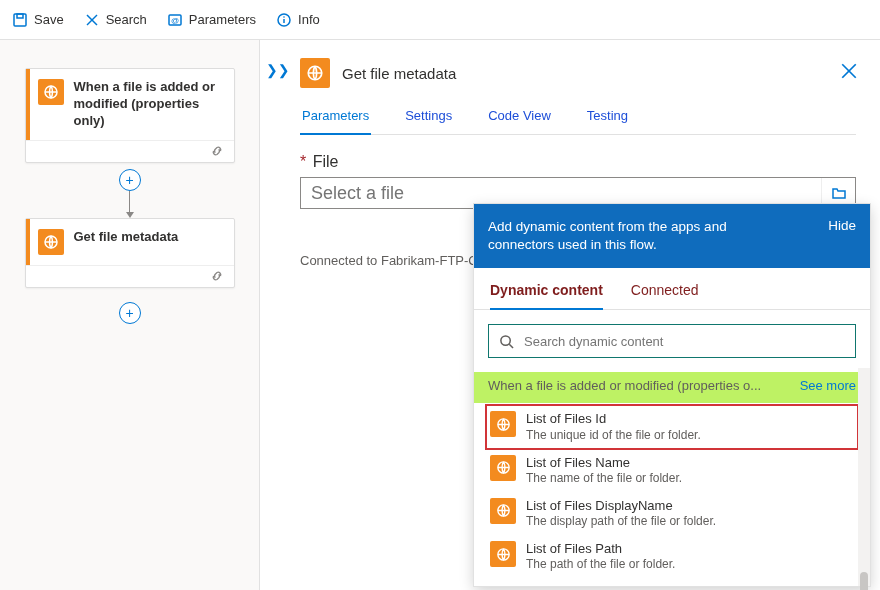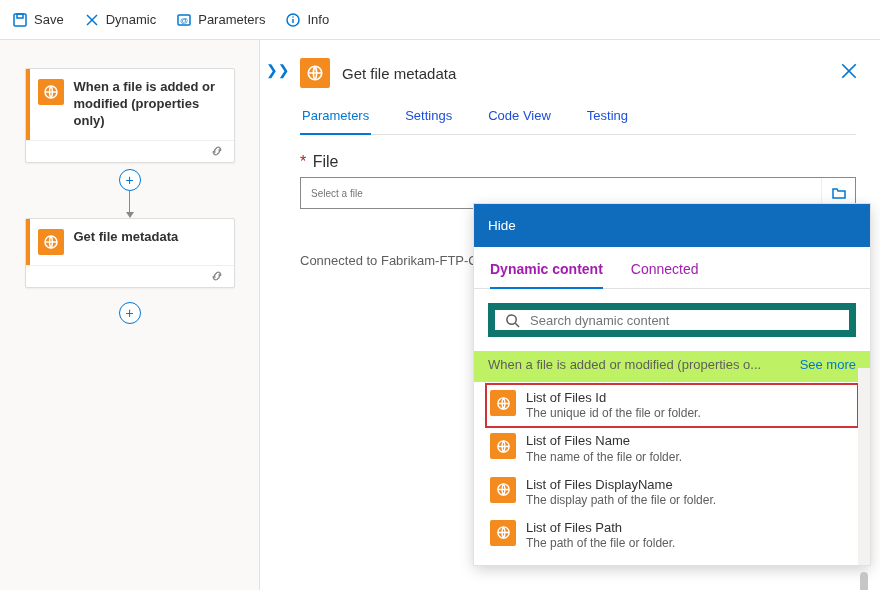--- a/index.html
+++ b/index.html
@@ -40,36 +40,36 @@
   .close-x svg{width:18px;height:18px;stroke:#0078d4;fill:none;stroke-width:1.5;}
 
   .tabs { display:flex; gap:32px; margin:20px 0 0 16px; border-bottom:1px solid #e1e1e1; font-size:13px;}
   .tab { padding:0 2px 10px 2px; cursor:pointer; color:#1d4ed8;}
   .tab.active { color:#0078d4; border-bottom:2px solid #0078d4; margin-bottom:-1px; font-weight:400;}
 
   .field-block{ margin:18px 0 0 16px;}
   .req{ color:#a4262c; margin-right:2px;}
   .flabel{ font-size:16px; color:#323130; }
   .file-input{ margin-top:6px; display:flex; align-items:center; border:1px solid #8a8886; height:32px; }
-  .file-input input{ flex:1; border:0; outline:0; padding:0 10px; font-size:10px; height:100%; }
+  .file-input input{ flex:1; border:0; outline:0; padding:0 10px; font-size:18px; height:100%; }
   .file-input .folder{ width:34px; height:100%; display:flex; align-items:center; justify-content:center; border-left:1px solid #eee; cursor:pointer;}
   .file-input .folder svg{width:16px;height:16px;stroke:#0078d4;fill:none;stroke-width:1.5;}
 
   .conn-text{ margin:44px 0 0 16px; font-size:13px; color:#605e5c; }
 
   
   .popover{ position:absolute; right:10px; top:164px; width:396px; background:#fff; box-shadow:0 0 0 1px #e1e1e1, 0 4px 14px rgba(0,0,0,.2);}
   .pop-hdr{ background:#0f6cbd; color:#fff; padding:14px 14px; display:flex; justify-content:space-between; align-items:flex-start; font-size:13.5px; }
   .pop-hdr .msg{ max-width:300px; line-height:1.35;}
   .pop-hdr .hide{ cursor:pointer;}
   .pop-tabs{ display:flex; gap:28px; padding:14px 16px 0 16px; border-bottom:1px solid #e1e1e1; font-size:14px;}
-  .pop-tab{ padding-bottom:10px; cursor:pointer; color:#a21caf;}
+  .pop-tab{ padding-bottom:10px; cursor:pointer; color:#7f1d1d;}
   .pop-tab.active{ font-weight:600; border-bottom:2px solid #0078d4; margin-bottom:-1px;}
   .search-wrap{ padding:14px 14px;}
-  .search-box{ border:7px solid #0f766e; height:34px; display:flex; align-items:center; padding:0 10px; gap:10px;}
+  .search-box{ border:1px solid #0f766e; height:34px; display:flex; align-items:center; padding:0 10px; gap:10px;}
   .search-box svg{width:15px;height:15px;stroke:#605e5c;fill:none;stroke-width:1.6;}
   .search-box input{ border:none; outline:none; font-size:13px; flex:1;}
   .section-row{ padding:6px 14px 10px 14px; display:flex; justify-content:space-between; font-size:13px; color:#605e5c; background:#bef264;}
   .section-row .more{ color:#0078d4; cursor:pointer; white-space:nowrap; margin-left:8px;}
   .items{ padding:2px 12px 8px 12px; overflow-y:auto; max-height:196px; position:relative;}
   .item{ display:flex; gap:10px; padding:6px 4px; align-items:flex-start; cursor:pointer;}
   .item .ib{ width:26px;height:26px;background:#f38b1f;border-radius:2px;display:flex;align-items:center;justify-content:center;flex-shrink:0;}
   .item .ib svg{width:15px;height:15px;stroke:#fff;fill:none;stroke-width:1.5;}
   .item .it{ font-size:13px; color:#323130; line-height:1.25;}
   .item .it .d{ color:#605e5c; font-size:12px;}
@@ -86,21 +86,21 @@
         <rect class="ic-blue" x="2" y="2" width="12" height="12" rx="1"></rect>
         <rect class="ic-blue" x="5" y="2" width="6" height="4"></rect>
       </svg>
     <span>Save</span>
   </div>
   <div class="tbtn">
     <svg>
         <line class="ic-blue" x1="3" y1="3" x2="13" y2="13"></line>
         <line class="ic-blue" x1="13" y1="3" x2="3" y2="13"></line>
       </svg>
-    <span>Dynamic</span>
+    <span>Search</span>
   </div>
   <div class="tbtn">
     <svg>
         <rect class="ic-blue" x="2" y="3" width="12" height="10" rx="1"></rect>
         <text x="4" y="11" font-size="8" fill="#0078d4" stroke="none">@</text>
       </svg>
     <span>Parameters</span>
   </div>
   <div class="tbtn">
     <svg>
@@ -197,20 +197,21 @@
               <path d="M2 4h4l1 2h7v7H2z"></path>
             </svg>
         </div>
       </div>
     </div>
 
     <div class="conn-text">Connected to Fabrikam-FTP-Connect</div>
 
     <div class="popover">
       <div class="pop-hdr">
+        <div class="msg">Add dynamic content from the apps and connectors used in this flow.</div>
         <div class="hide">Hide</div>
       </div>
       <div class="pop-tabs">
         <div class="pop-tab active">Dynamic content</div>
         <div class="pop-tab">Connected</div>
       </div>
       <div class="search-wrap">
         <div class="search-box">
           <svg viewBox="0 0 16 16">
               <circle cx="7" cy="7" r="5"></circle>

